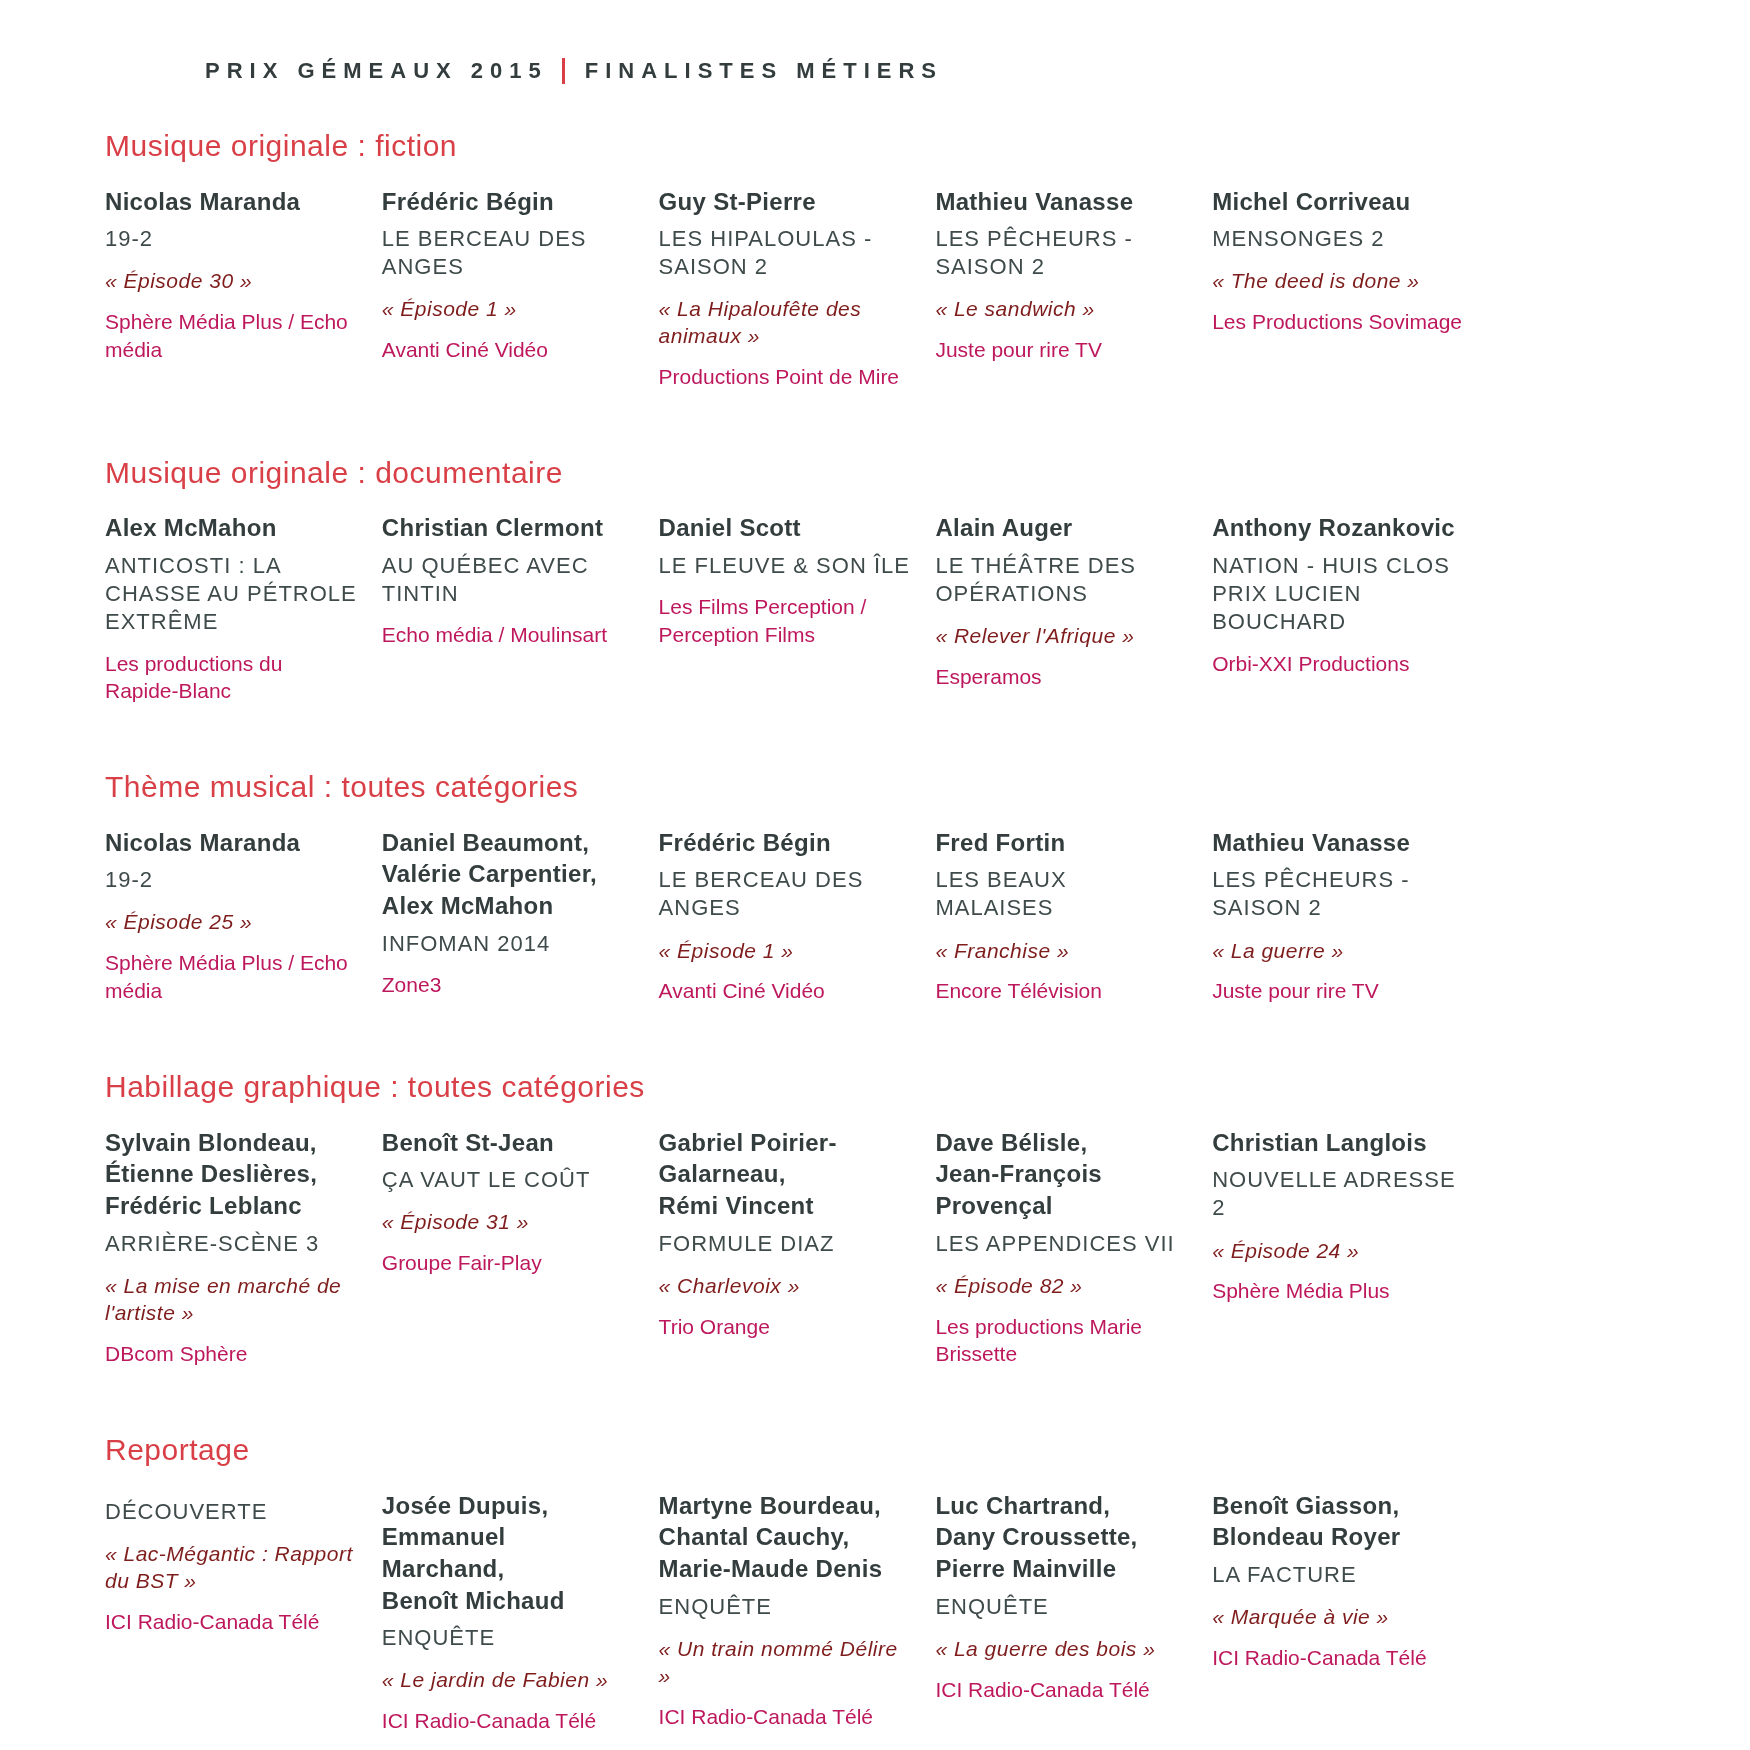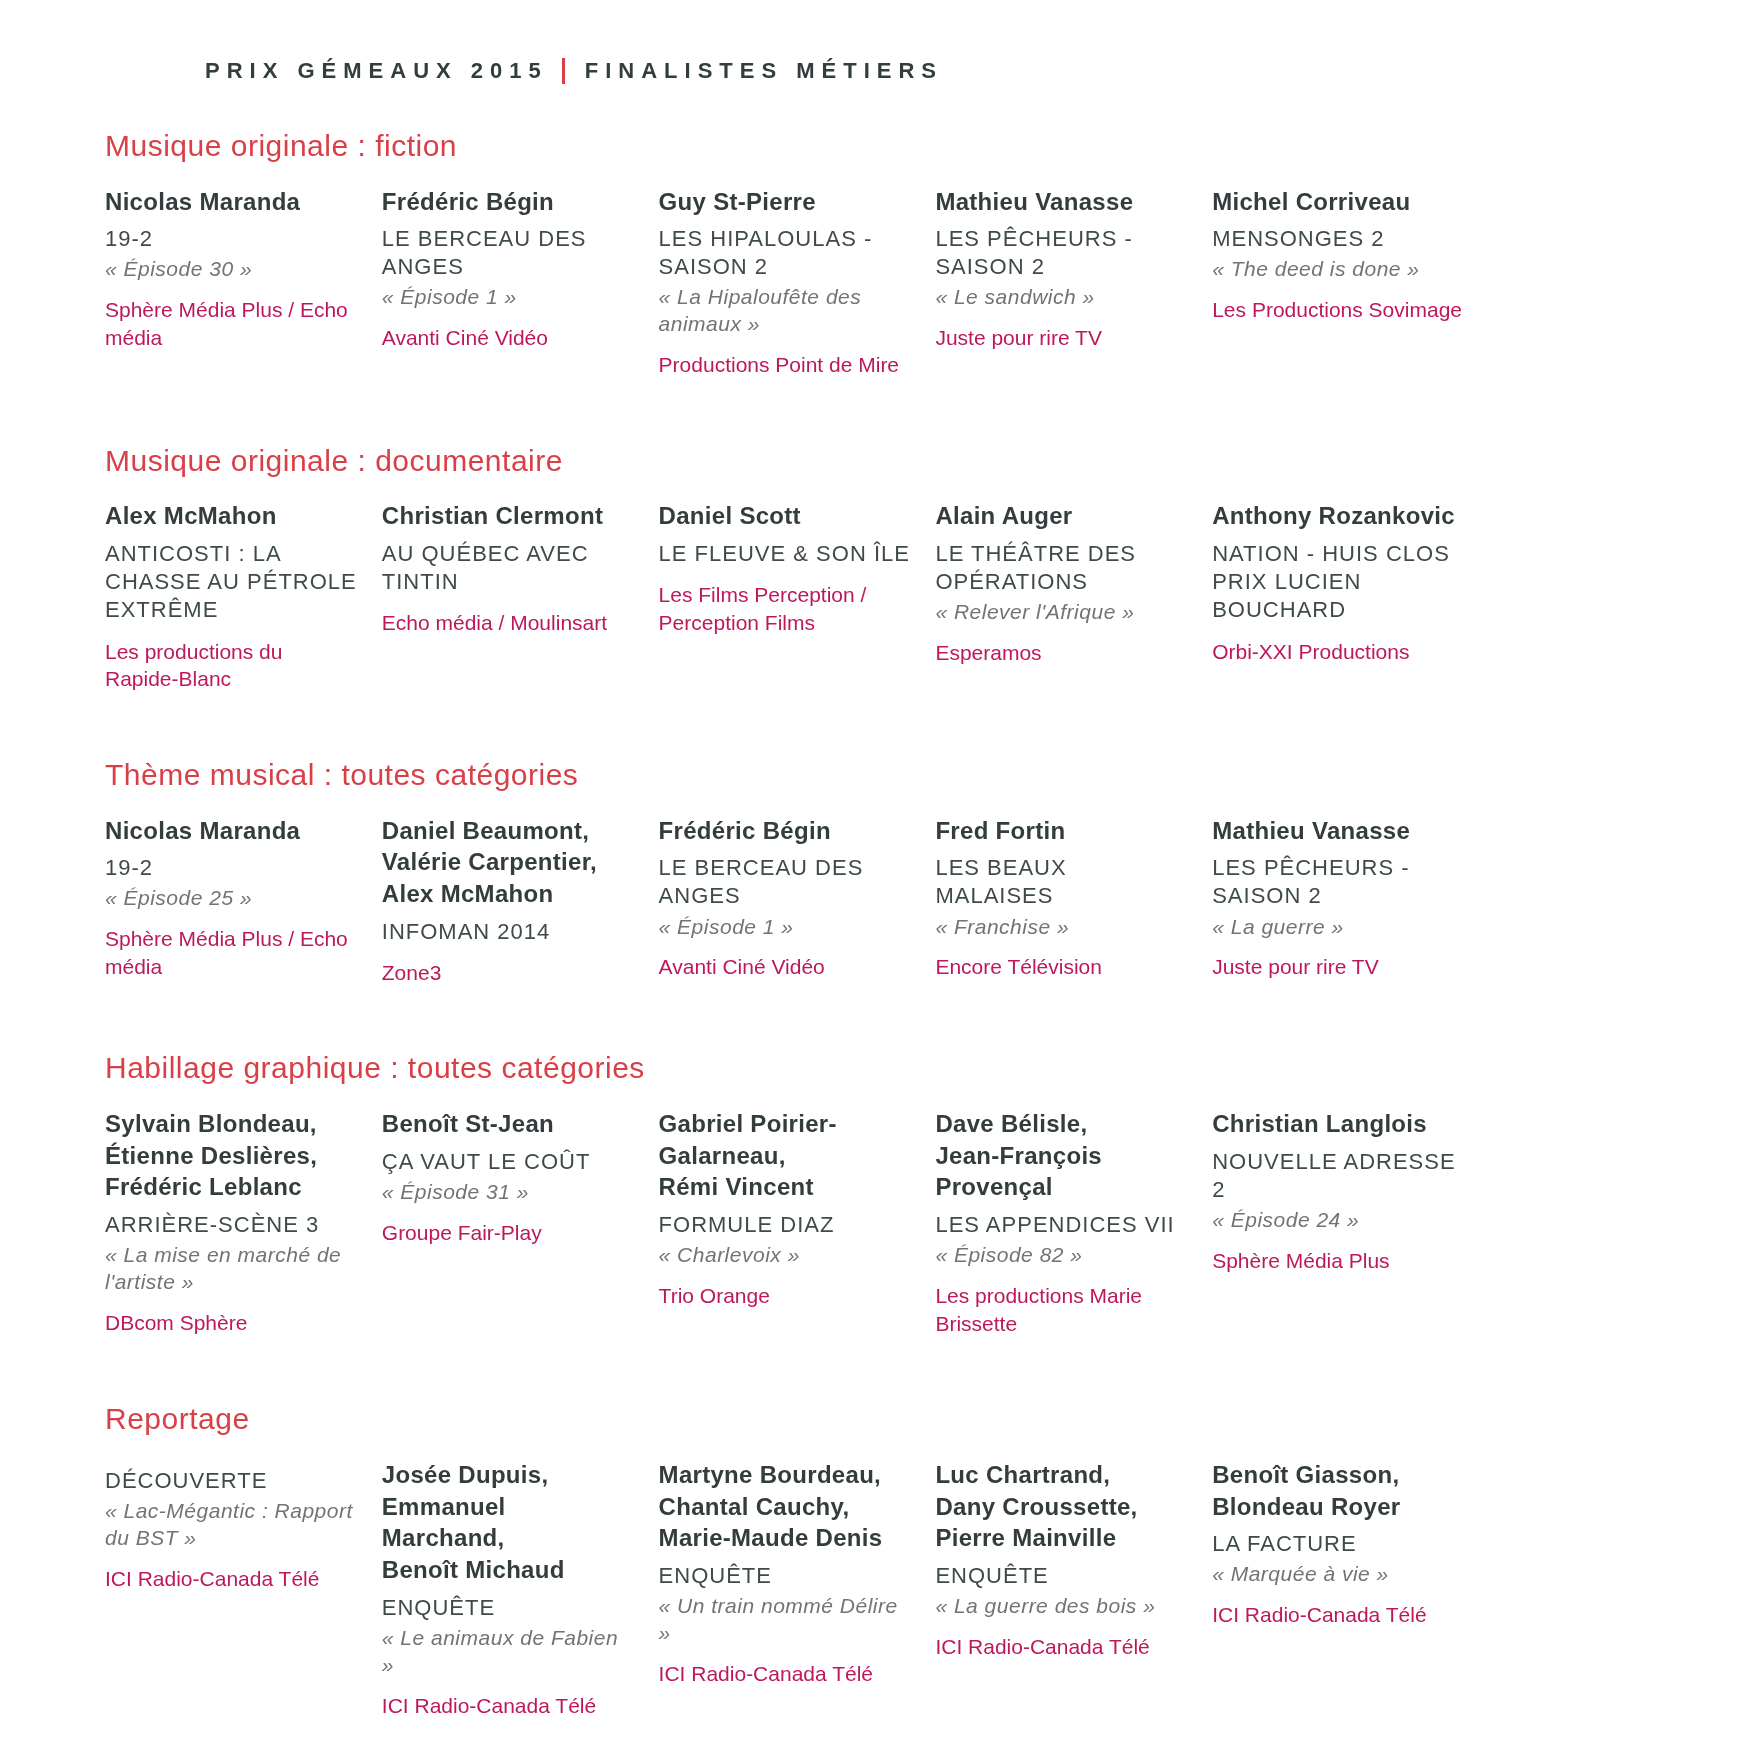--- a/index.html
+++ b/index.html
@@ -61,26 +61,26 @@
     letter-spacing: 0.3px;
   }
   .entry .show-title {
     color: #3f4a4a;
     font-size: 22px;
     line-height: 1.28;
     letter-spacing: 1px;
     margin-top: 8px;
   }
   .entry .episode {
-    color: #737373;
+    color: #7f1d1d;
     font-size: 21px;
     font-style: italic;
     line-height: 1.28;
     letter-spacing: 0.5px;
-    margin-top: 3px;
+    margin-top: 15px;
   }
   .entry .company {
     color: #be185d;
     font-size: 21px;
     line-height: 1.32;
     margin-top: 13px;
   }
   .entry .episode:empty,
   .entry .company:empty { display: none; margin: 0; }
 </style>
@@ -311,21 +311,21 @@
     <div class="company">ICI Radio-Canada Télé</div>
   </div>
 
   <div class="entry">
     <div class="names">
               <div>Josée Dupuis,</div>
               <div>Emmanuel Marchand,</div>
               <div>Benoît Michaud</div>
             </div>
     <div class="show-title">ENQUÊTE</div>
-    <div class="episode">« Le animaux de Fabien »</div>
+    <div class="episode">« Le jardin de Fabien »</div>
     <div class="company">ICI Radio-Canada Télé</div>
   </div>
 
   <div class="entry">
     <div class="names">
               <div>Martyne Bourdeau,</div>
               <div>Chantal Cauchy,</div>
               <div>Marie-Maude Denis</div>
             </div>
     <div class="show-title">ENQUÊTE</div>

